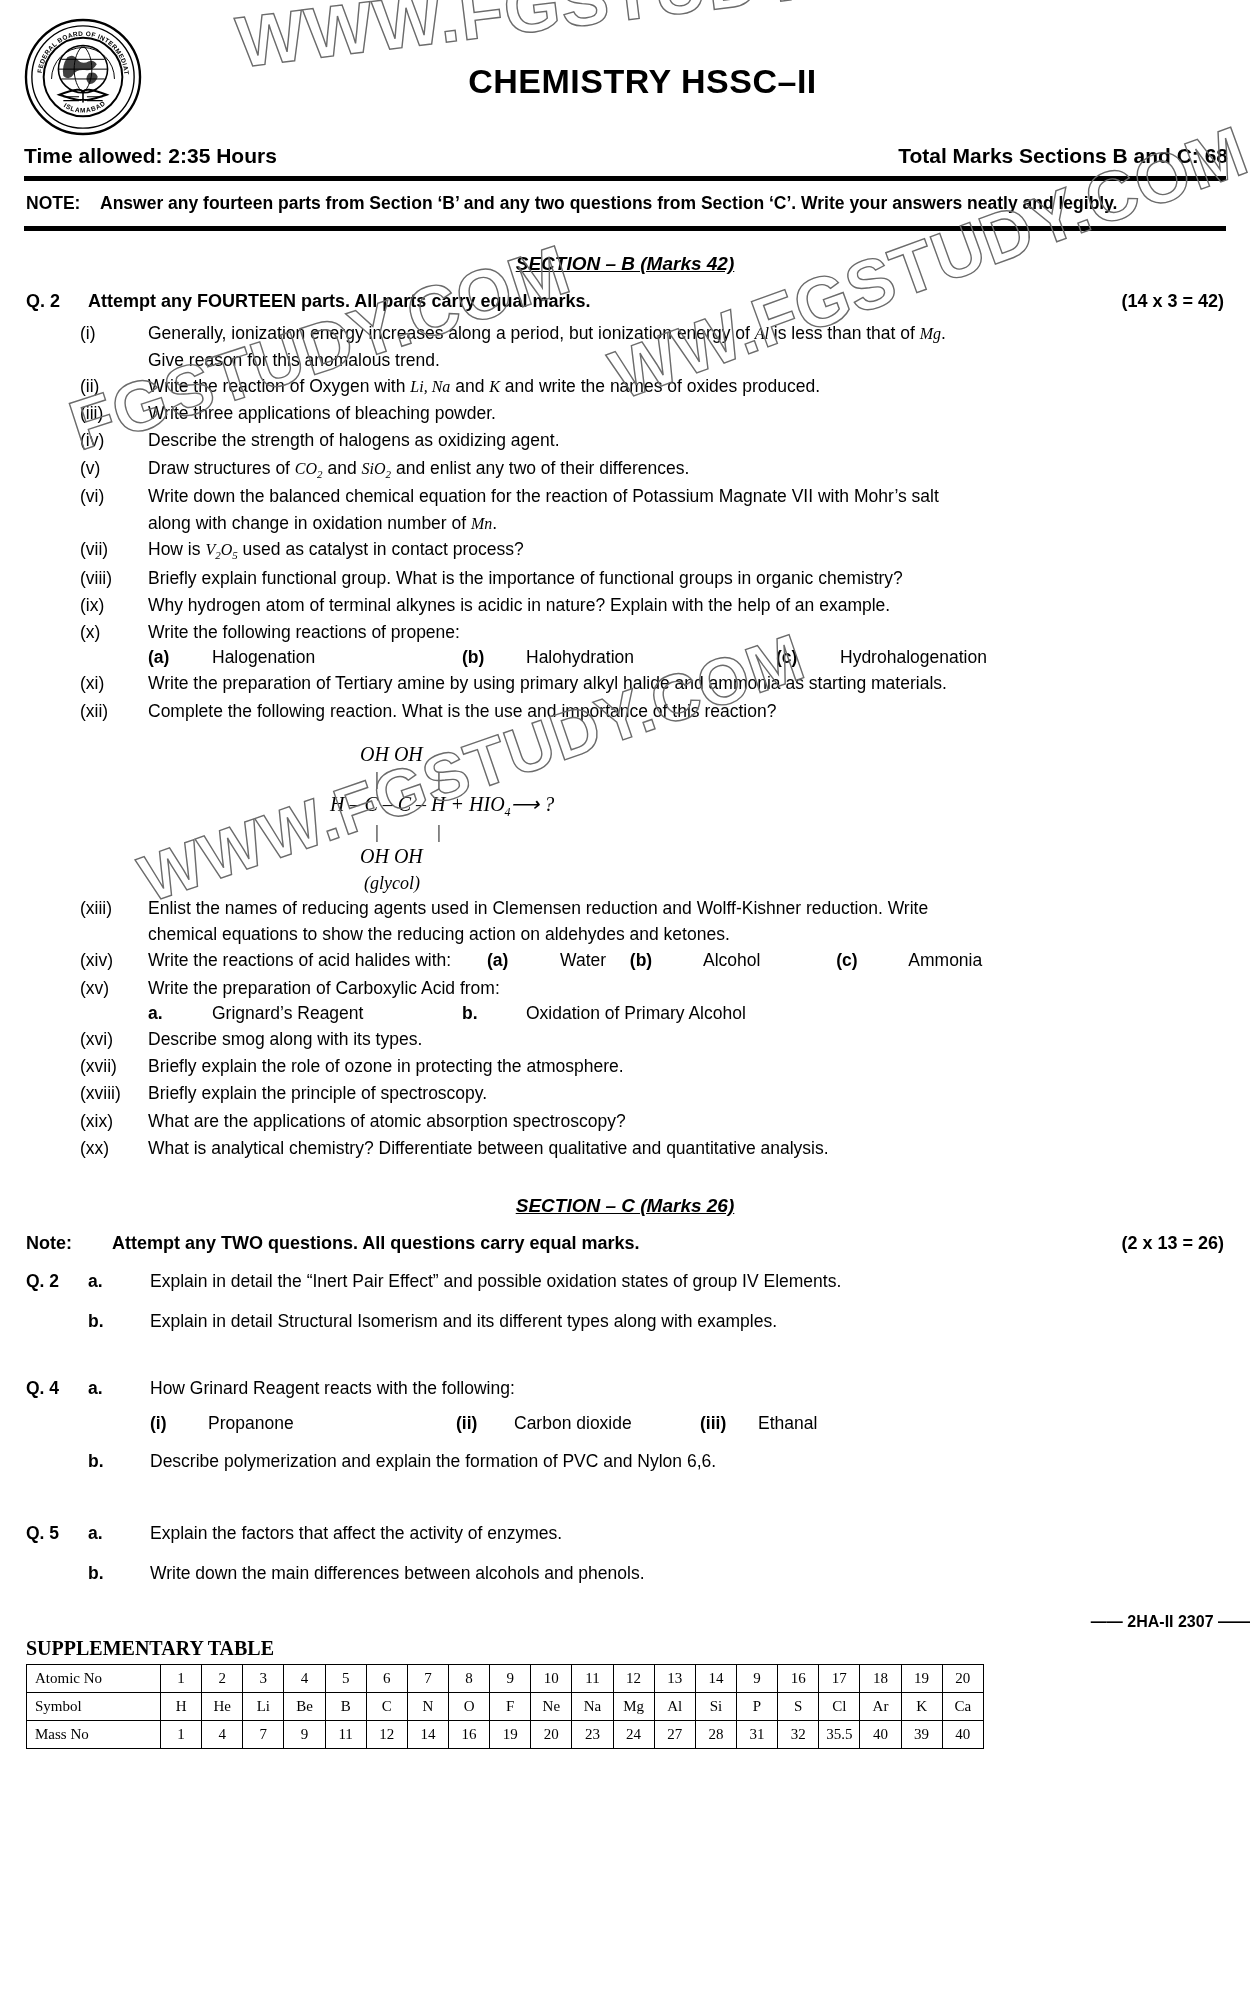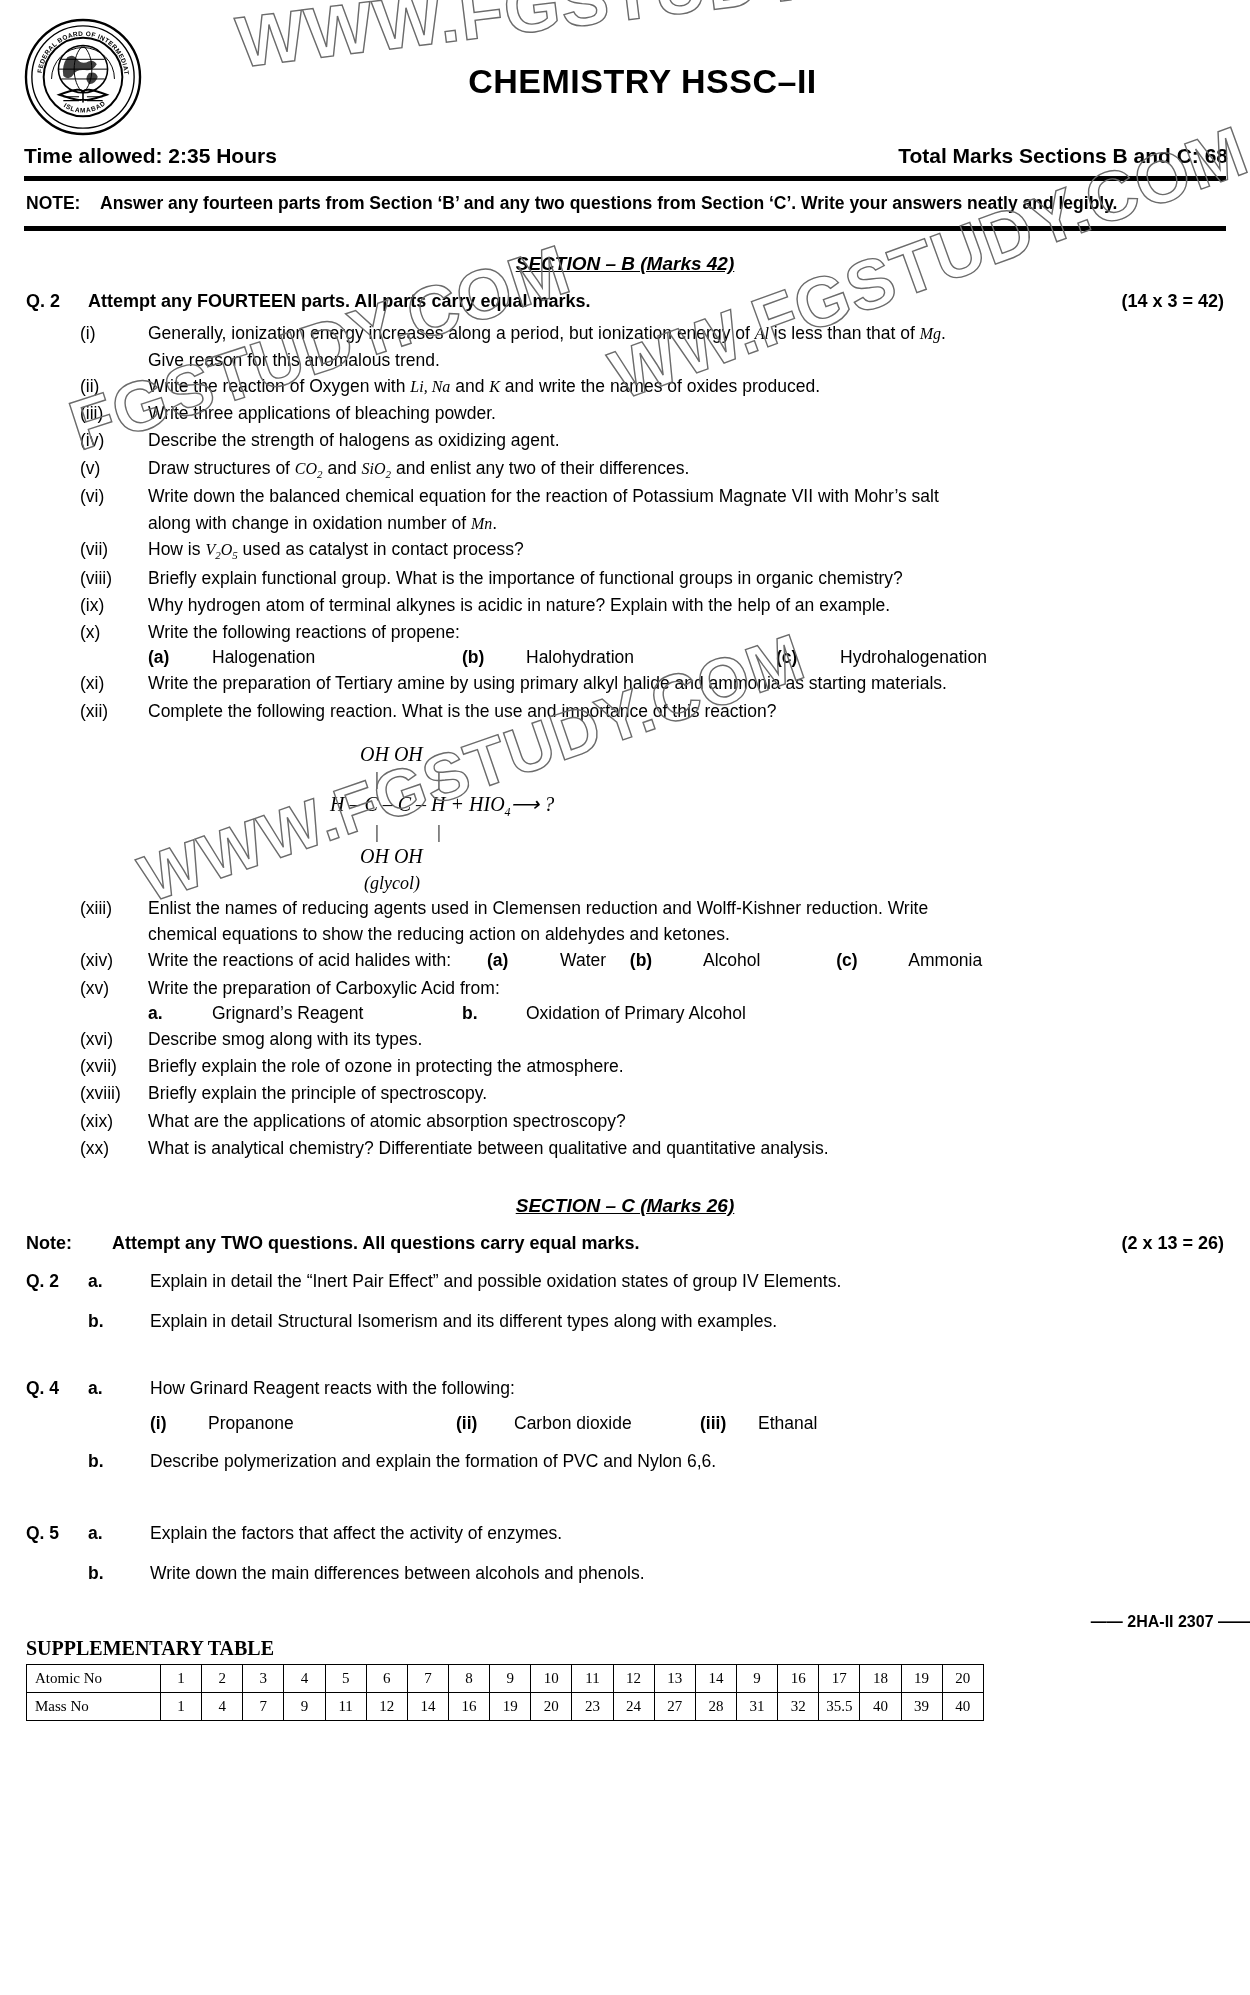--- a/index.html
+++ b/index.html
@@ -546,20 +546,43 @@
           <td>13</td>
           <td>14</td>
           <td>9</td>
           <td>16</td>
           <td>17</td>
           <td>18</td>
           <td>19</td>
           <td>20</td>
         </tr>
         <tr>
+          <td class="rowlabel">Symbol</td>
+          <td>H</td>
+          <td>He</td>
+          <td>Li</td>
+          <td>Be</td>
+          <td>B</td>
+          <td>C</td>
+          <td>N</td>
+          <td>O</td>
+          <td>F</td>
+          <td>Ne</td>
+          <td>Na</td>
+          <td>Mg</td>
+          <td>Al</td>
+          <td>Si</td>
+          <td>P</td>
+          <td>S</td>
+          <td>Cl</td>
+          <td>Ar</td>
+          <td>K</td>
+          <td>Ca</td>
+        </tr>
+        <tr>
           <td class="rowlabel">Mass No</td>
           <td>1</td>
           <td>4</td>
           <td>7</td>
           <td>9</td>
           <td>11</td>
           <td>12</td>
           <td>14</td>
           <td>16</td>
           <td>19</td>

